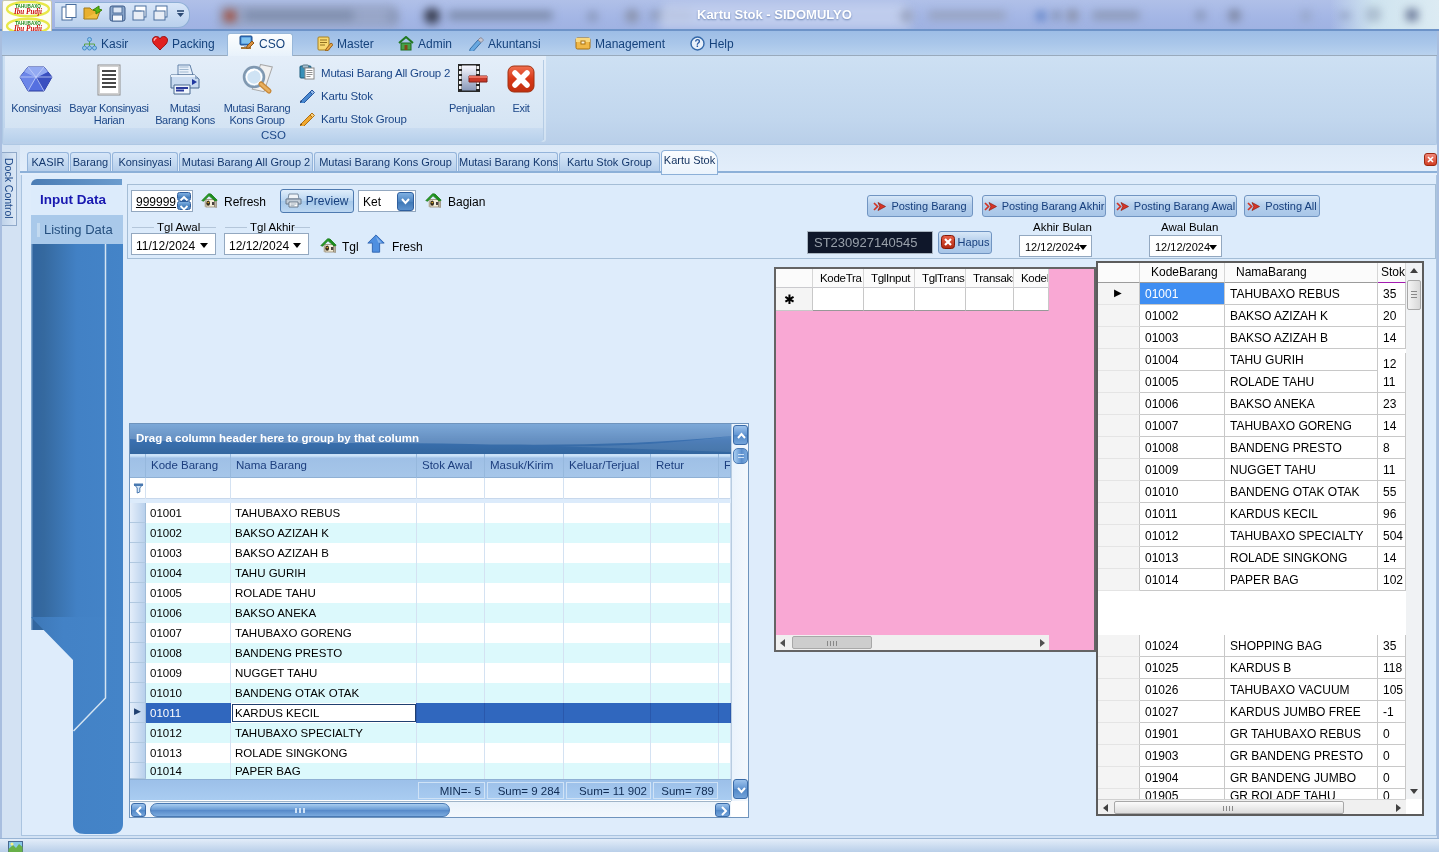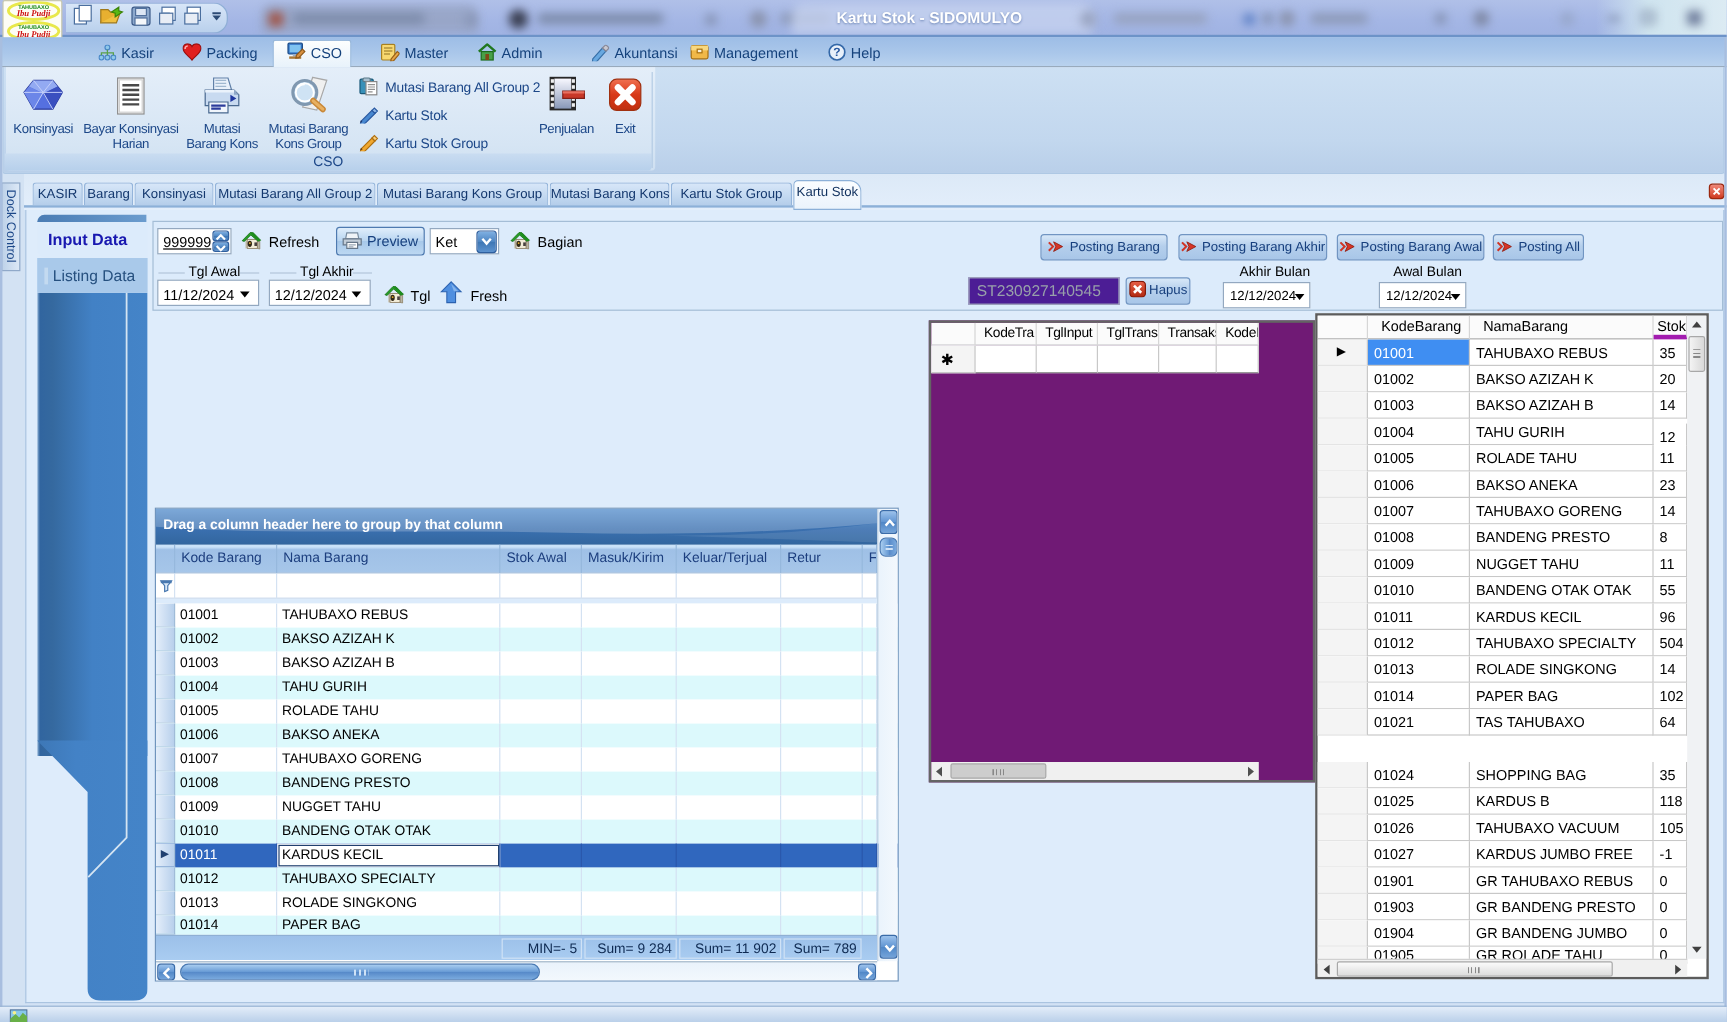--- a/index.html
+++ b/index.html
@@ -50,21 +50,21 @@
 #previewbtn{left:152px;top:4px;width:74px;height:24px;background:linear-gradient(#e0eefb,#b7d4f0 50%,#a6c8ea 50%,#bdd8f2);border:1px solid #4e7ab0;border-radius:3px;color:#17407e;font-size:12px;text-align:center;line-height:22px;}
 
 
 #ctlpanel{left:105px;top:9px;width:1309px;height:75px;border:1px solid #a4bdd6;background:#dcebfb;}
 .field{background:#fff;border:1px solid #93a8c0;color:#000;}
 .ddarrow{width:0;height:0;border-left:4px solid transparent;border-right:4px solid transparent;border-top:5px solid #000;display:inline-block;}
 .pbtn{position:absolute;height:22px;line-height:21px;background:linear-gradient(#d8e8f8,#b5cfec 45%,#a8c6e8);border:1px solid #7195c2;border-radius:3px;color:#173f7d;font-size:11px;text-align:center;white-space:nowrap;}
 .flabel{position:absolute;color:#000;font-size:11.5px;}
 
 #lgrid{left:107px;top:248px;width:620px;height:395px;border:1px solid #6f94bd;background:#fff;overflow:hidden;}
-#mgrid{left:752px;top:92px;width:322px;height:385px;border:2px solid #646464;background:#701a75;overflow:hidden;}
+#mgrid{left:752px;top:92px;width:322px;height:385px;border:2px solid #646464;background:#f9a8d4;overflow:hidden;}
 #rgrid{left:1074px;top:86px;width:328px;height:555px;border:2px solid #5c5c5c;background:#fff;overflow:hidden;}
 
 #statusbar{left:0;top:838px;width:1439px;height:14px;background:linear-gradient(#e3edf9,#b9cfe9);border-top:1px solid #98b4d4;}
 .gridrow{position:absolute;left:0;width:100%;height:20px;}
 </style></head>
 <body>
 <div class="abs" id="titlebar">
   <div class="abs blur" style="left:218px;top:4px;width:180px;height:24px;background:#96a3c2;border-radius:8px 8px 0 0;opacity:.8;"></div>
   <div class="abs blur" style="left:224px;top:10px;width:12px;height:12px;background:#a05548;border-radius:3px;"></div>
   <div class="abs blur" style="left:244px;top:11px;width:110px;height:9px;background:#7d8cab;border-radius:4px;"></div>
@@ -153,21 +153,21 @@
   <div class="rtab" style="left:317px;"><span class="ic"><svg width="16" height="15" viewBox="0 0 16 15">
           <rect x="1" y="1" width="11" height="13" rx="1" fill="#f8d870" stroke="#a88020"></rect>
           <path d="M3 4 h7 M3 6.5 h7 M3 9 h5" stroke="#907020"></path>
           <path d="M9 13 l5-6 2 1.6 -5 6 -2.4 .4 z" fill="#e8a848" stroke="#986018"></path>
         </svg></span>Master</div>
   <div class="rtab" style="left:398px;"><span class="ic"><svg width="16" height="15" viewBox="0 0 16 15">
           <path d="M1 7 L8 1 L15 7" fill="none" stroke="#207820" stroke-width="2"></path>
           <rect x="3" y="7" width="10" height="7" fill="#48a048" stroke="#1c6c1c"></rect>
           <rect x="6.5" y="9" width="3" height="5" fill="#804818"></rect>
         </svg></span>Admin</div>
-  <div class="rtab" style="left:492px;"><span class="ic"><svg width="16" height="15" viewBox="0 0 16 15">
+  <div class="rtab" style="left:468px;"><span class="ic"><svg width="16" height="15" viewBox="0 0 16 15">
           <path d="M2 13 l8-9 3 2.6 -8 9 -3.4 .8 z" fill="#68a8e0" stroke="#3870a8"></path>
           <path d="M10 4 l2-2 c1-1 4 1.5 3 2.6 l-2 2 z" fill="#c8c8d0" stroke="#888898"></path>
         </svg></span>Akuntansi</div>
   <div class="rtab" style="left:575px;"><span class="ic"><svg width="16" height="15" viewBox="0 0 16 15">
           <rect x="1" y="2" width="14" height="11" rx="1.5" fill="#f0b848" stroke="#a87010"></rect>
           <rect x="1" y="2" width="14" height="4" fill="#f8d880"></rect>
           <rect x="6" y="5" width="4" height="3" fill="#f8f0d8" stroke="#a87010"></rect>
         </svg></span>Management</div>
   <div class="rtab" style="left:690px;"><span class="ic"><svg width="15" height="15" viewBox="0 0 15 15">
           <circle cx="7.5" cy="7.5" r="6.5" fill="#e8f0fa" stroke="#3468a8" stroke-width="1.4"></circle>
@@ -415,21 +415,21 @@
         </svg>Posting Barang Akhir</div>
     <div class="pbtn" style="left:986px;top:10px;width:123px;"><svg style="vertical-align:-1px;margin-right:5px;" width="13" height="9" viewBox="0 0 13 9">
           <path d="M1 1 L4.5 4.5 L1 8" fill="none" stroke="#d03425" stroke-width="1.7"></path>
           <path d="M5 0.5 L12.5 4.5 L5 8.5 L6.8 4.5 z" fill="#d83527" stroke="#8f1d10" stroke-width=".7"></path>
         </svg>Posting Barang Awal</div>
     <div class="pbtn" style="left:1116px;top:10px;width:76px;"><svg style="vertical-align:-1px;margin-right:5px;" width="13" height="9" viewBox="0 0 13 9">
           <path d="M1 1 L4.5 4.5 L1 8" fill="none" stroke="#d03425" stroke-width="1.7"></path>
           <path d="M5 0.5 L12.5 4.5 L5 8.5 L6.8 4.5 z" fill="#d83527" stroke="#8f1d10" stroke-width=".7"></path>
         </svg>Posting All</div>
 
-    <div class="abs" style="left:679px;top:46px;width:126px;height:23px;background:#4c1d95;border:1px solid #a8b4c0;color:#98a0aa;font-size:13px;line-height:21px;padding-left:6px;">ST230927140545</div>
+    <div class="abs" style="left:679px;top:46px;width:126px;height:23px;background:#0f172a;border:1px solid #a8b4c0;color:#98a0aa;font-size:13px;line-height:21px;padding-left:6px;">ST230927140545</div>
     <div class="pbtn" style="left:810px;top:46px;width:54px;height:23px;"><svg style="vertical-align:-3px;margin-right:3px;" width="14" height="14" viewBox="0 0 14 14">
           <rect x="0.5" y="0.5" width="13" height="13" rx="3" fill="url(#xg)" stroke="#801808"></rect>
           <path d="M4 4 L10 10 M10 4 L4 10" stroke="#fff" stroke-width="2.2"></path>
           <defs>
             <linearGradient id="xg" x1="0" y1="0" x2="0" y2="1">
               <stop offset="0" stop-color="#e86048"></stop>
               <stop offset="1" stop-color="#b02810"></stop>
             </linearGradient>
           </defs>
         </svg>Hapus</div>
@@ -681,21 +681,21 @@
           <span style="position:absolute;left:34px;top:4px;width:10px;height:5px;background:repeating-linear-gradient(90deg,#888 0 1px,transparent 1px 3px);"></span>
         </div>
         <span style="position:absolute;right:4px;top:4px;width:0;height:0;border-top:4px solid transparent;border-bottom:4px solid transparent;border-left:5px solid #505050;"></span>
       </div>
     </div>
   <div class="abs" id="rgrid">
       <div class="abs" style="left:0;top:0;width:308px;height:20px;background:#fbfbfb;">
         <div class="abs" style="left:0px;top:0;width:42px;height:20px;border-right:1px solid #d6d6d6;border-bottom:1px solid #9c9c9c;color:#000;font-size:12px;line-height:19px;box-sizing:border-box;white-space:nowrap;overflow:hidden;"></div>
         <div class="abs" style="left:42px;top:0;width:85px;height:20px;border-right:1px solid #d6d6d6;border-bottom:1px solid #9c9c9c;color:#000;font-size:12px;line-height:19px;padding-left:11px;box-sizing:border-box;white-space:nowrap;overflow:hidden;">KodeBarang</div>
         <div class="abs" style="left:127px;top:0;width:153px;height:20px;border-right:1px solid #d6d6d6;border-bottom:1px solid #9c9c9c;color:#000;font-size:12px;line-height:19px;padding-left:11px;box-sizing:border-box;white-space:nowrap;overflow:hidden;">NamaBarang</div>
-        <div class="abs" style="left:280px;top:0;width:28px;height:20px;border-right:1px solid #d6d6d6;border-bottom:4px solid #a21caf;color:#000;font-size:12px;line-height:19px;padding-left:3px;box-sizing:border-box;white-space:nowrap;overflow:hidden;">Stok</div>
+        <div class="abs" style="left:280px;top:0;width:28px;height:20px;border-right:1px solid #d6d6d6;border-bottom:1px solid #a21caf;color:#000;font-size:12px;line-height:19px;padding-left:3px;box-sizing:border-box;white-space:nowrap;overflow:hidden;">Stok</div>
       </div>
       <div class="abs" style="left:0;top:20px;width:308px;height:22px;background:#fff;">
         <div class="abs" style="left:0;top:0;width:42px;height:22px;background:#f4f4f4;border-right:1px solid #c8c8c8;border-bottom:1px solid #e4e4e4;">
           <span style="position:absolute;left:16px;top:4px;color:#000;font-size:10px;">▶</span>
         </div>
         <div class="abs" style="left:42px;top:0;width:85px;height:22px;border-right:1px solid #c8c8c8;border-bottom:1px solid #c8c8c8;background:#3f8ef2;color:#fff;font-size:12px;line-height:22px;padding-left:5px;box-sizing:border-box;">01001</div>
         <div class="abs" style="left:127px;top:0;width:153px;height:22px;border-right:1px solid #c8c8c8;border-bottom:1px solid #c8c8c8;color:#000;font-size:12px;line-height:22px;padding-left:5px;box-sizing:border-box;white-space:nowrap;overflow:hidden;">TAHUBAXO REBUS</div>
         <div class="abs" style="left:280px;top:0;width:28px;height:22px;border-right:1px solid #c8c8c8;border-bottom:1px solid #c8c8c8;color:#000;font-size:12px;line-height:22px;padding-left:5px;box-sizing:border-box;">35</div>
       </div>
       <div class="abs" style="left:0;top:42px;width:308px;height:22px;background:#fff;">
@@ -768,26 +768,20 @@
         <div class="abs" style="left:0;top:0;width:42px;height:22px;background:#f4f4f4;border-right:1px solid #c8c8c8;border-bottom:1px solid #e4e4e4;"></div>
         <div class="abs" style="left:42px;top:0;width:85px;height:22px;border-right:1px solid #c8c8c8;border-bottom:1px solid #c8c8c8;color:#000;font-size:12px;line-height:22px;padding-left:5px;box-sizing:border-box;">01013</div>
         <div class="abs" style="left:127px;top:0;width:153px;height:22px;border-right:1px solid #c8c8c8;border-bottom:1px solid #c8c8c8;color:#000;font-size:12px;line-height:22px;padding-left:5px;box-sizing:border-box;white-space:nowrap;overflow:hidden;">ROLADE SINGKONG</div>
         <div class="abs" style="left:280px;top:0;width:28px;height:22px;border-right:1px solid #c8c8c8;border-bottom:1px solid #c8c8c8;color:#000;font-size:12px;line-height:22px;padding-left:5px;box-sizing:border-box;">14</div>
       </div>
       <div class="abs" style="left:0;top:306px;width:308px;height:22px;background:#fff;">
         <div class="abs" style="left:0;top:0;width:42px;height:22px;background:#f4f4f4;border-right:1px solid #c8c8c8;border-bottom:1px solid #e4e4e4;"></div>
         <div class="abs" style="left:42px;top:0;width:85px;height:22px;border-right:1px solid #c8c8c8;border-bottom:1px solid #c8c8c8;color:#000;font-size:12px;line-height:22px;padding-left:5px;box-sizing:border-box;">01014</div>
         <div class="abs" style="left:127px;top:0;width:153px;height:22px;border-right:1px solid #c8c8c8;border-bottom:1px solid #c8c8c8;color:#000;font-size:12px;line-height:22px;padding-left:5px;box-sizing:border-box;white-space:nowrap;overflow:hidden;">PAPER BAG</div>
         <div class="abs" style="left:280px;top:0;width:28px;height:22px;border-right:1px solid #c8c8c8;border-bottom:1px solid #c8c8c8;color:#000;font-size:12px;line-height:22px;padding-left:5px;box-sizing:border-box;">102</div>
-      </div>
-      <div class="abs" style="left:0;top:328px;width:308px;height:22px;background:#fff;">
-        <div class="abs" style="left:0;top:0;width:42px;height:22px;background:#f4f4f4;border-right:1px solid #c8c8c8;border-bottom:1px solid #e4e4e4;"></div>
-        <div class="abs" style="left:42px;top:0;width:85px;height:22px;border-right:1px solid #c8c8c8;border-bottom:1px solid #c8c8c8;color:#000;font-size:12px;line-height:22px;padding-left:5px;box-sizing:border-box;">01021</div>
-        <div class="abs" style="left:127px;top:0;width:153px;height:22px;border-right:1px solid #c8c8c8;border-bottom:1px solid #c8c8c8;color:#000;font-size:12px;line-height:22px;padding-left:5px;box-sizing:border-box;white-space:nowrap;overflow:hidden;">TAS TAHUBAXO</div>
-        <div class="abs" style="left:280px;top:0;width:28px;height:22px;border-right:1px solid #c8c8c8;border-bottom:1px solid #c8c8c8;color:#000;font-size:12px;line-height:22px;padding-left:5px;box-sizing:border-box;">64</div>
       </div>
       <div class="abs" style="left:0;top:372px;width:308px;height:22px;background:#fff;">
         <div class="abs" style="left:0;top:0;width:42px;height:22px;background:#f4f4f4;border-right:1px solid #c8c8c8;border-bottom:1px solid #e4e4e4;"></div>
         <div class="abs" style="left:42px;top:0;width:85px;height:22px;border-right:1px solid #c8c8c8;border-bottom:1px solid #c8c8c8;color:#000;font-size:12px;line-height:22px;padding-left:5px;box-sizing:border-box;">01024</div>
         <div class="abs" style="left:127px;top:0;width:153px;height:22px;border-right:1px solid #c8c8c8;border-bottom:1px solid #c8c8c8;color:#000;font-size:12px;line-height:22px;padding-left:5px;box-sizing:border-box;white-space:nowrap;overflow:hidden;">SHOPPING BAG</div>
         <div class="abs" style="left:280px;top:0;width:28px;height:22px;border-right:1px solid #c8c8c8;border-bottom:1px solid #c8c8c8;color:#000;font-size:12px;line-height:22px;padding-left:5px;box-sizing:border-box;">35</div>
       </div>
       <div class="abs" style="left:0;top:394px;width:308px;height:22px;background:#fff;">
         <div class="abs" style="left:0;top:0;width:42px;height:22px;background:#f4f4f4;border-right:1px solid #c8c8c8;border-bottom:1px solid #e4e4e4;"></div>
         <div class="abs" style="left:42px;top:0;width:85px;height:22px;border-right:1px solid #c8c8c8;border-bottom:1px solid #c8c8c8;color:#000;font-size:12px;line-height:22px;padding-left:5px;box-sizing:border-box;">01025</div>

